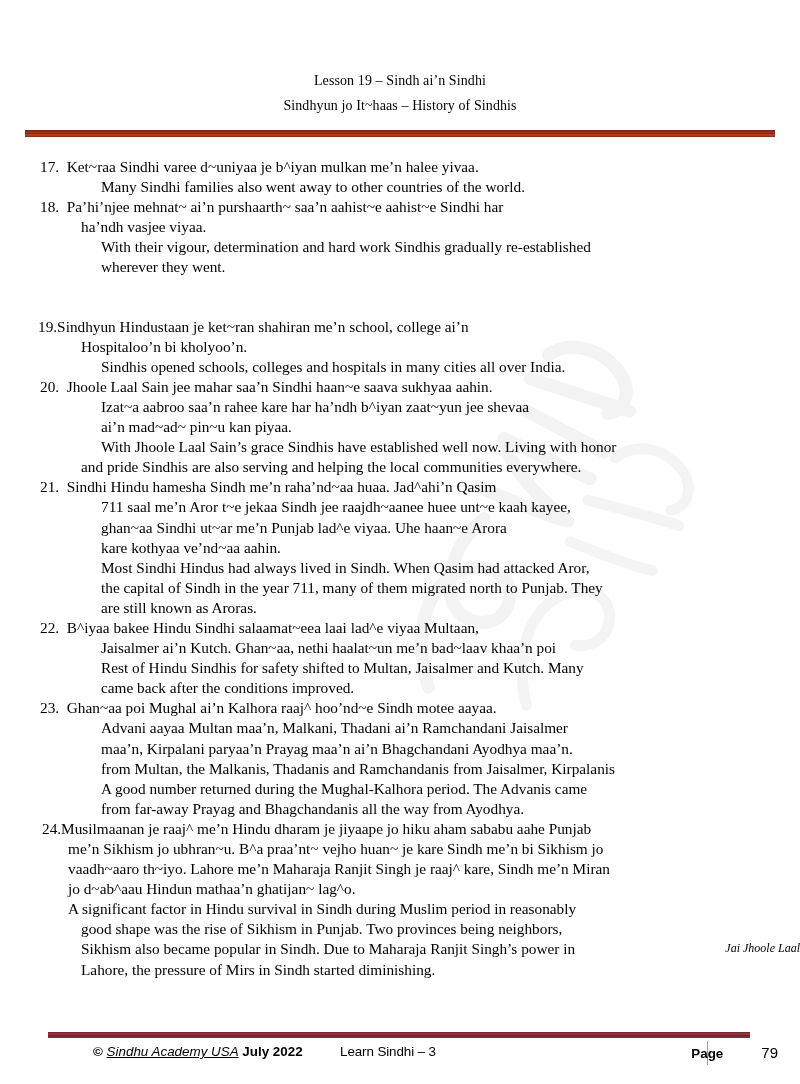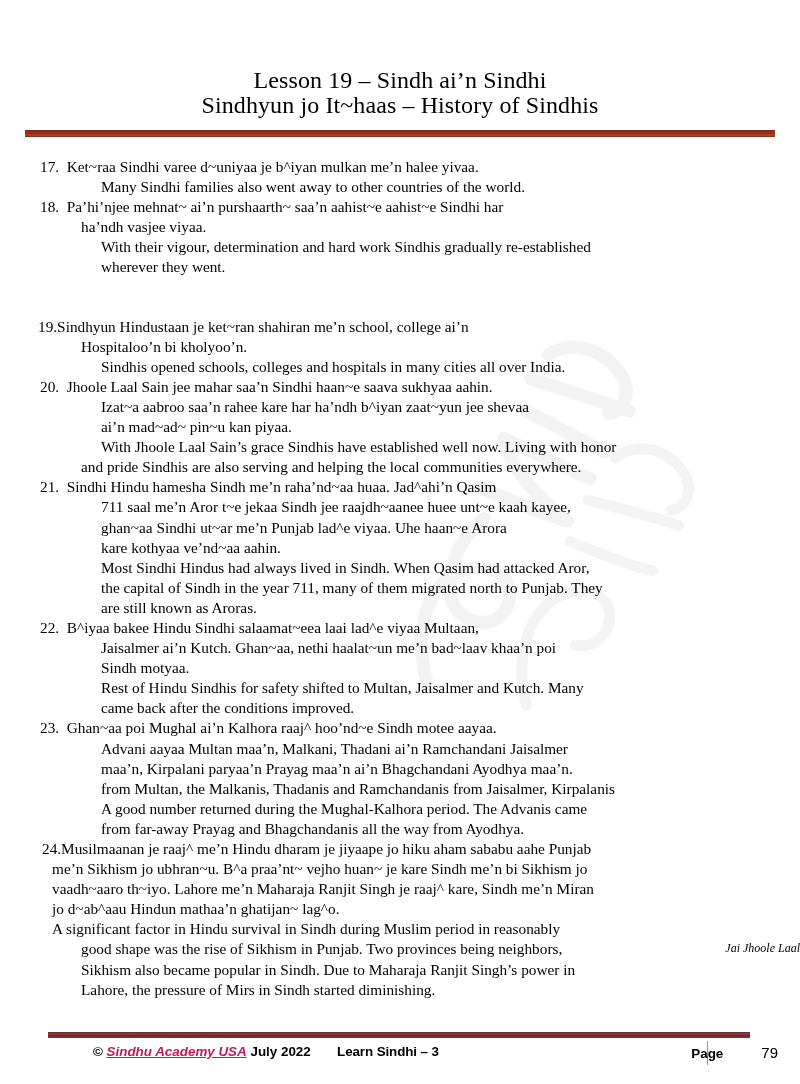--- a/index.html
+++ b/index.html
@@ -39,21 +39,21 @@
   
   .header {
     position: absolute;
     left: 0;
     top: 68px;
     width: 800px;
     text-align: center;
     z-index: 2;
   }
   .header .title-line {
-    font-size: 24px;
+    font-size: 14px;
     line-height: 25px;
     font-weight: 400;
     letter-spacing: 0.1px;
   }
 
   .rule-top {
     position: absolute;
     left: 25px;
     top: 130px;
     width: 750px;
@@ -84,21 +84,21 @@
   .item .line {
     white-space: pre;
   }
 
   
   .ind-num   { padding-left: 74px; text-indent: -34px; }
   .ind-num19 { padding-left: 76px; text-indent: -38px; margin-top: 39px; }
   .ind-num24 { padding-left: 82px; text-indent: -40px; }
   .ind-body  { padding-left: 101px; }
   .ind-body1 { padding-left: 81px; }
-  .ind-body2 { padding-left: 52px; }
+  .ind-body2 { padding-left: 68px; }
 
   
   .closing {
     position: absolute;
     left: 0;
     top: 941px;
     width: 800px;
     text-align: right;
     font-style: italic;
     font-size: 12px;
@@ -131,32 +131,32 @@
     z-index: 2;
   }
   .footer .fcopy {
     position: absolute;
     left: 93px;
     top: 2px;
     white-space: pre;
     font-weight: 600;
   }
   .footer .flink {
-    color: #be185d;
+    color: #000000;
     font-style: italic;
     text-decoration: underline;
-    font-weight: 700;
+    font-weight: 400;
   }
   .footer .fcenter {
     position: absolute;
     left: 0;
     top: 2px;
     width: 776px;
     text-align: center;
-    font-weight: 700;
+    font-weight: 400;
     letter-spacing: -0.1px;
   }
   .footer .fpagewrap {
     position: absolute;
     right: 22px;
     top: 2px;
     white-space: pre;
   }
   .footer .fpage-label {
     font-weight: 600;
@@ -233,21 +233,20 @@
         <div class="line ind-body">711 saal me’n Aror t~e jekaa Sindh jee raajdh~aanee huee unt~e kaah kayee,</div>
         <div class="line ind-body">ghan~aa Sindhi ut~ar me’n Punjab lad^e viyaa. Uhe haan~e Arora</div>
         <div class="line ind-body">kare kothyaa ve’nd~aa aahin.</div>
         <div class="line ind-body">Most Sindhi Hindus had always lived in Sindh. When Qasim had attacked Aror,</div>
         <div class="line ind-body">the capital of Sindh in the year 711, many of them migrated north to Punjab. They</div>
         <div class="line ind-body">are still known as Aroras.</div>
       </div>
       <div class="item">
         <div class="line ind-num">22.  B^iyaa bakee Hindu Sindhi salaamat~eea laai lad^e viyaa Multaan,</div>
         <div class="line ind-body">Jaisalmer ai’n Kutch. Ghan~aa, nethi haalat~un me’n bad~laav khaa’n poi</div>
-        <div class="line ind-body">Sindh motyaa.</div>
         <div class="line ind-body">Rest of Hindu Sindhis for safety shifted to Multan, Jaisalmer and Kutch. Many</div>
         <div class="line ind-body">came back after the conditions improved.</div>
       </div>
       <div class="item">
         <div class="line ind-num">23.  Ghan~aa poi Mughal ai’n Kalhora raaj^ hoo’nd~e Sindh motee aayaa.</div>
         <div class="line ind-body">Advani aayaa Multan maa’n, Malkani, Thadani ai’n Ramchandani Jaisalmer</div>
         <div class="line ind-body">maa’n, Kirpalani paryaa’n Prayag maa’n ai’n Bhagchandani Ayodhya maa’n.</div>
         <div class="line ind-body">from Multan, the Malkanis, Thadanis and Ramchandanis from Jaisalmer, Kirpalanis</div>
         <div class="line ind-body">A good number returned during the Mughal-Kalhora period. The Advanis came</div>
         <div class="line ind-body">from far-away Prayag and Bhagchandanis all the way from Ayodhya.</div>

